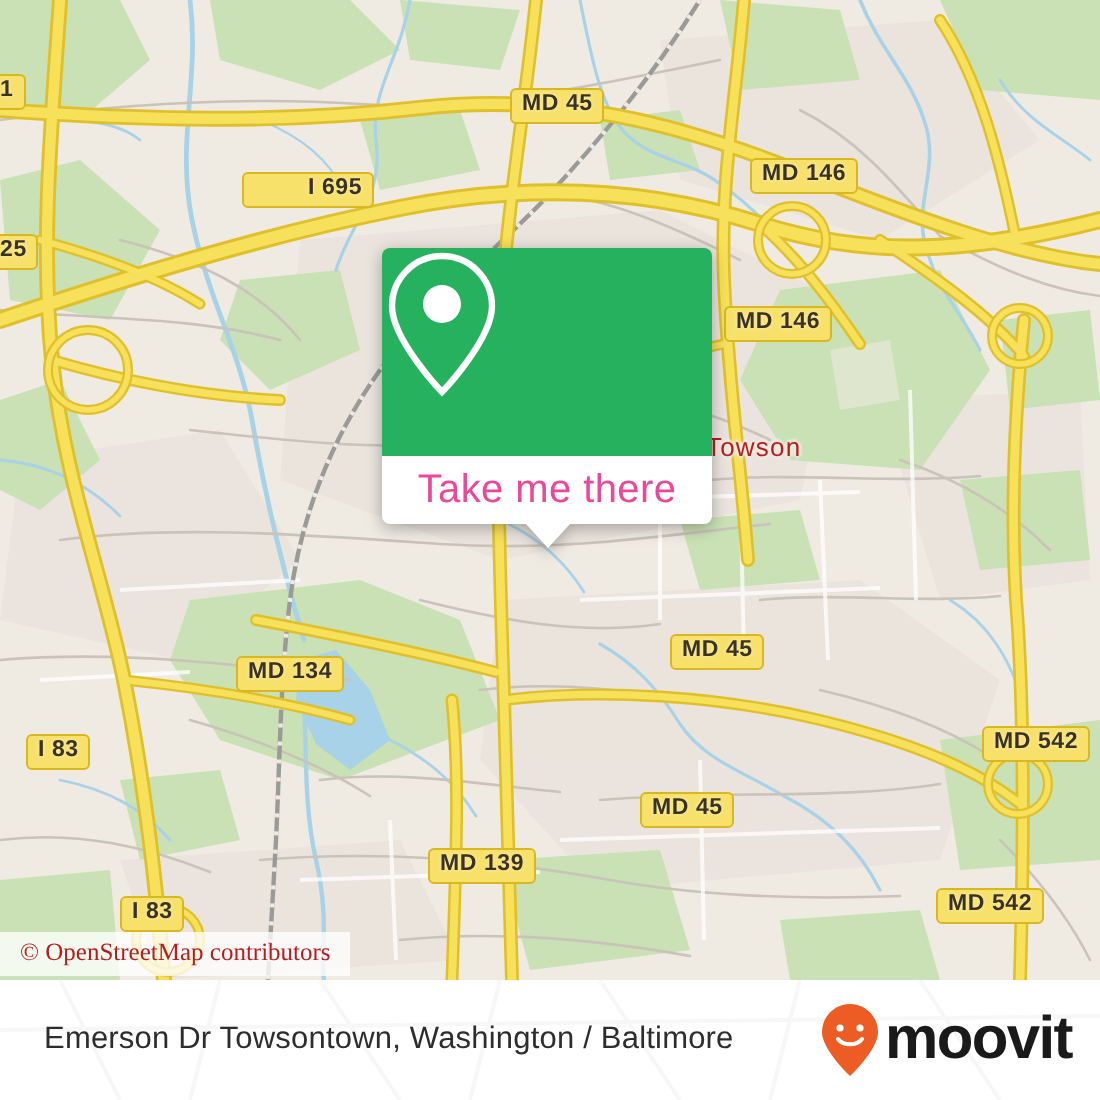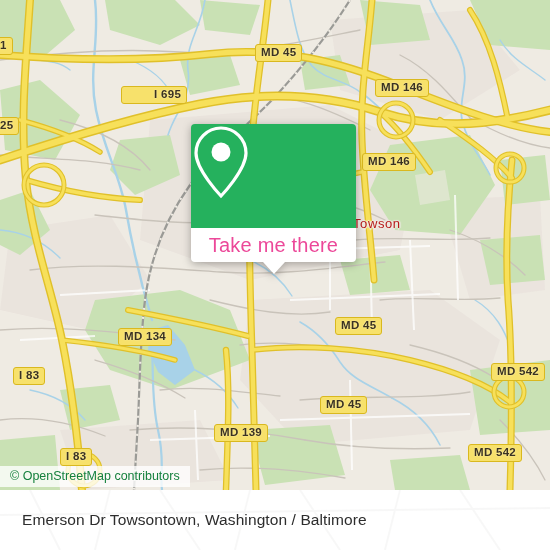--- a/index.html
+++ b/index.html
@@ -78,22 +78,23 @@
     border-right:11px solid transparent;
     border-top:12px solid #ffffff;
   }
 
   
   .attrib{
     position:absolute;left:0;top:466px;
     background:rgba(255,255,255,.78);
     padding:3px 10px 4px 10px;
     font-size:12.5px;
-    color:#15803d;
+    color:#b91c1c;
     white-space:nowrap;
+    font-family:Liberation Serif, serif;
   }
 
   
   .bottombar{
     position:absolute;left:0;top:490px;
     width:550px;height:60px;
     background:#ffffff;
     display:flex;align-items:center;
     box-sizing:border-box;
     padding:0 14px 0 22px;
@@ -348,16 +349,25 @@
         <path d="M250 0 L235 60"></path>
         <path d="M300 0 L340 60"></path>
         <path d="M400 0 L385 60"></path>
         <path d="M460 0 L500 60"></path>
         <path d="M0 25 L550 18"></path>
       </g>
     </svg>
 
     <div class="bar-title">Emerson Dr Towsontown, Washington / Baltimore</div>
 
+    <div class="moovit">
+      <svg width="30" height="38" viewBox="0 0 30 38">
+        <path d="M15 1 C7.3 1 1 7.3 1 15 C1 24 15 37 15 37 C15 37 29 24 29 15 C29 7.3 22.7 1 15 1 Z" fill="#ec5c24"></path>
+        <circle cx="10" cy="13" r="1.8" fill="#ffffff"></circle>
+        <circle cx="20" cy="13" r="1.8" fill="#ffffff"></circle>
+        <path d="M9 18.5 C11.5 22 18.5 22 21 18.5" fill="none" stroke="#ffffff" stroke-width="2" stroke-linecap="round"></path>
+      </svg>
+      <div class="moovit-word">moovit</div>
+    </div>
 
   </div>
 
 </div>
 
 </body></html>

